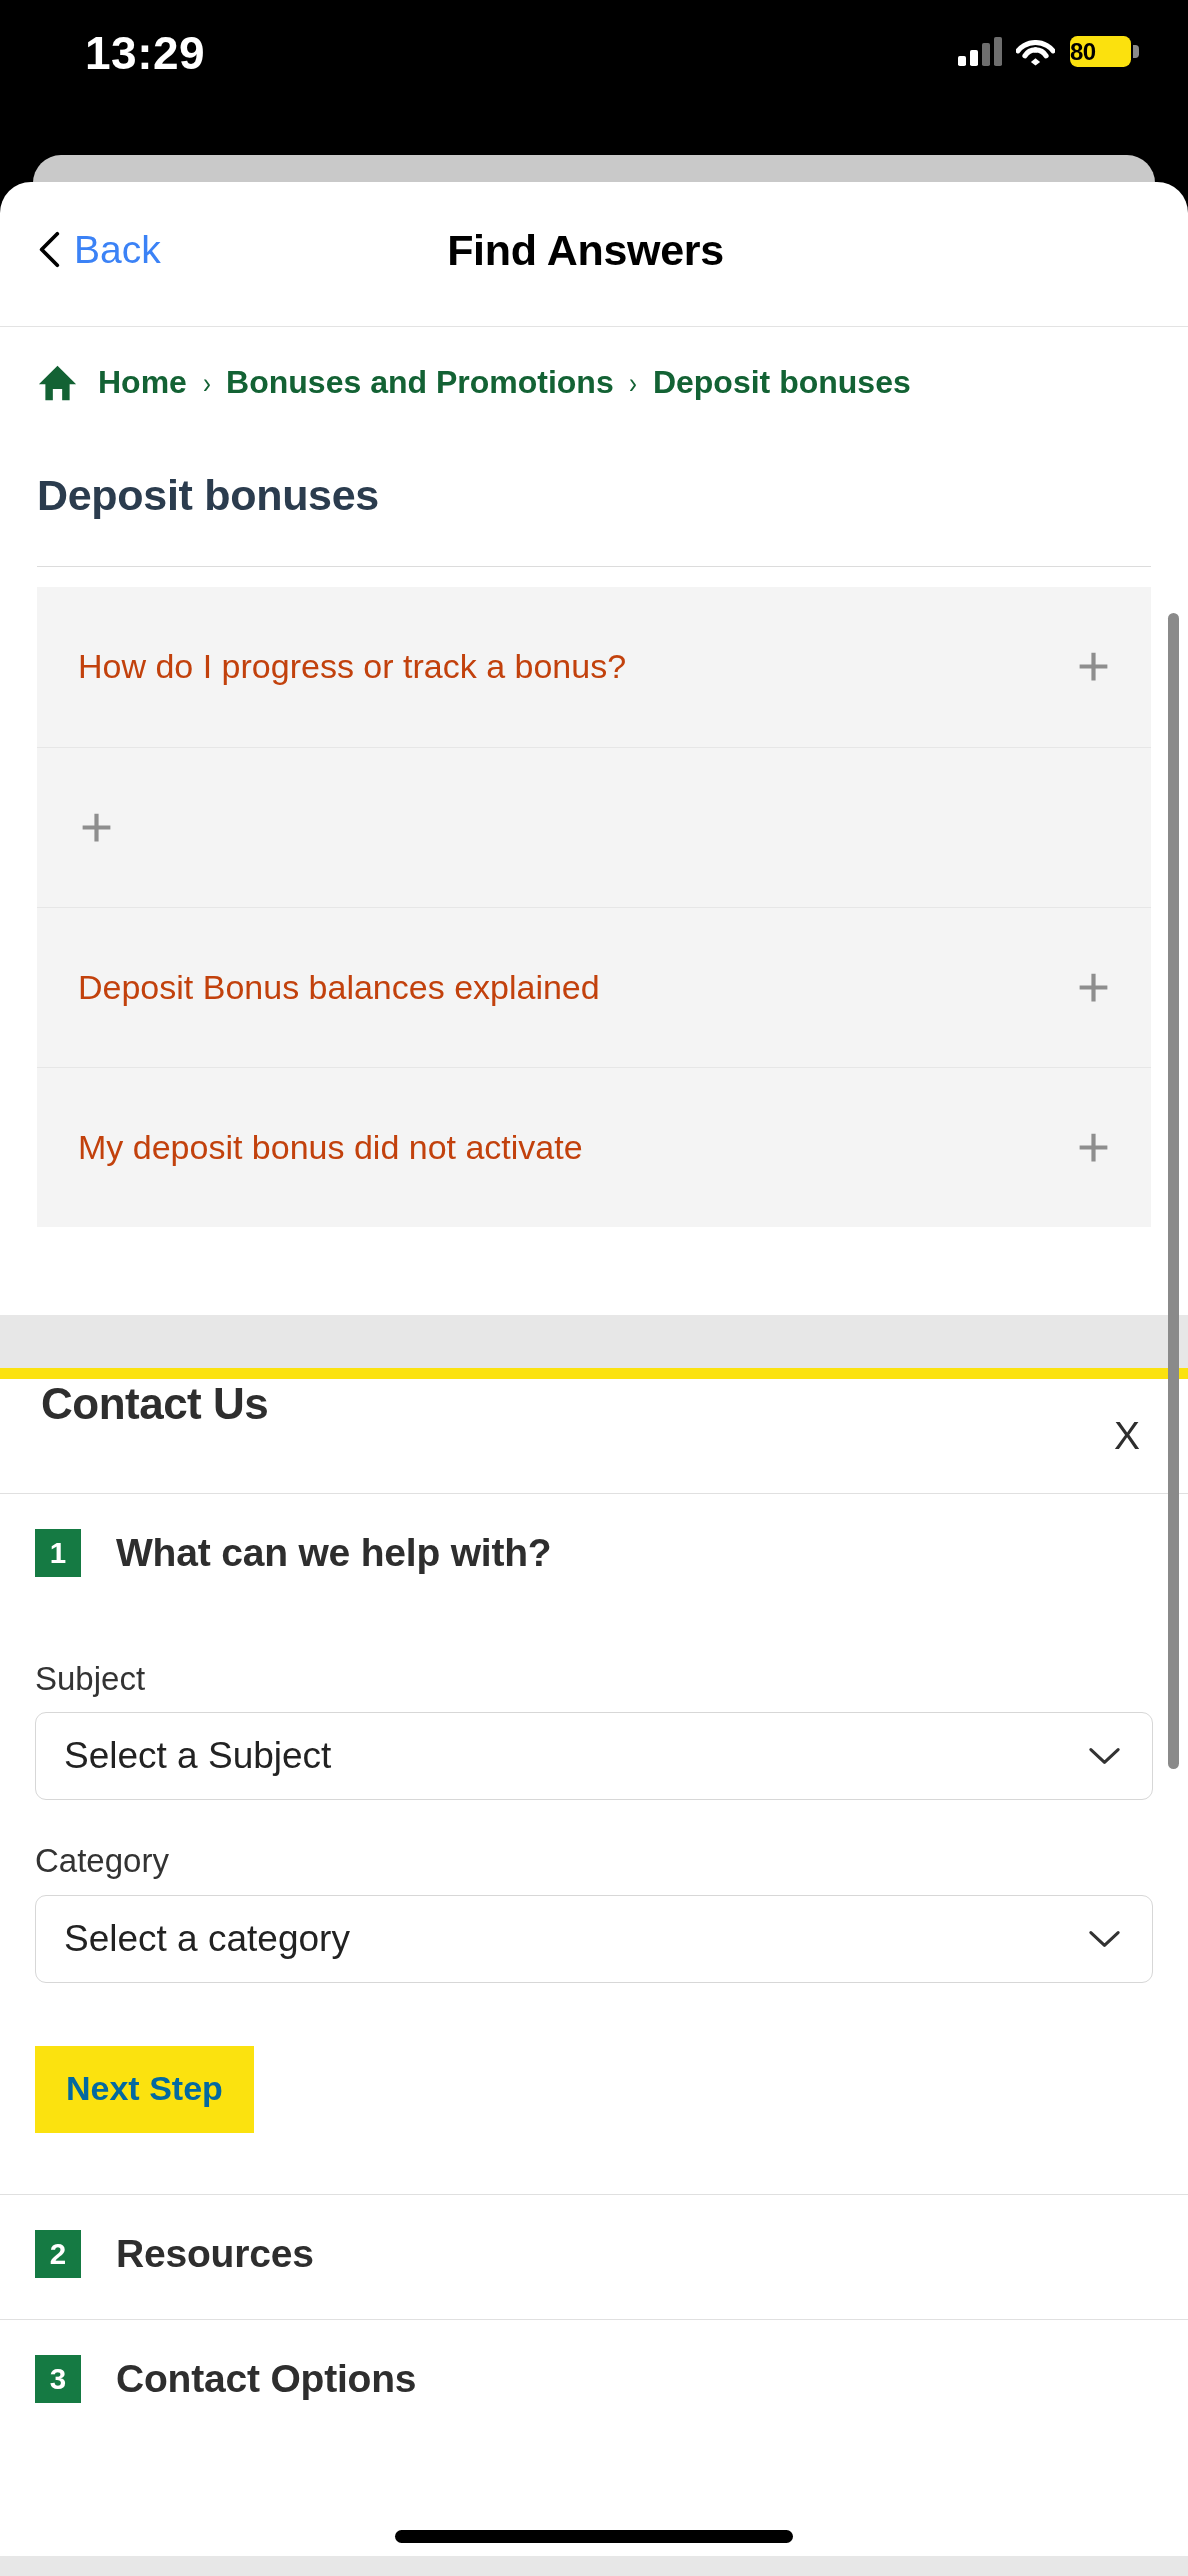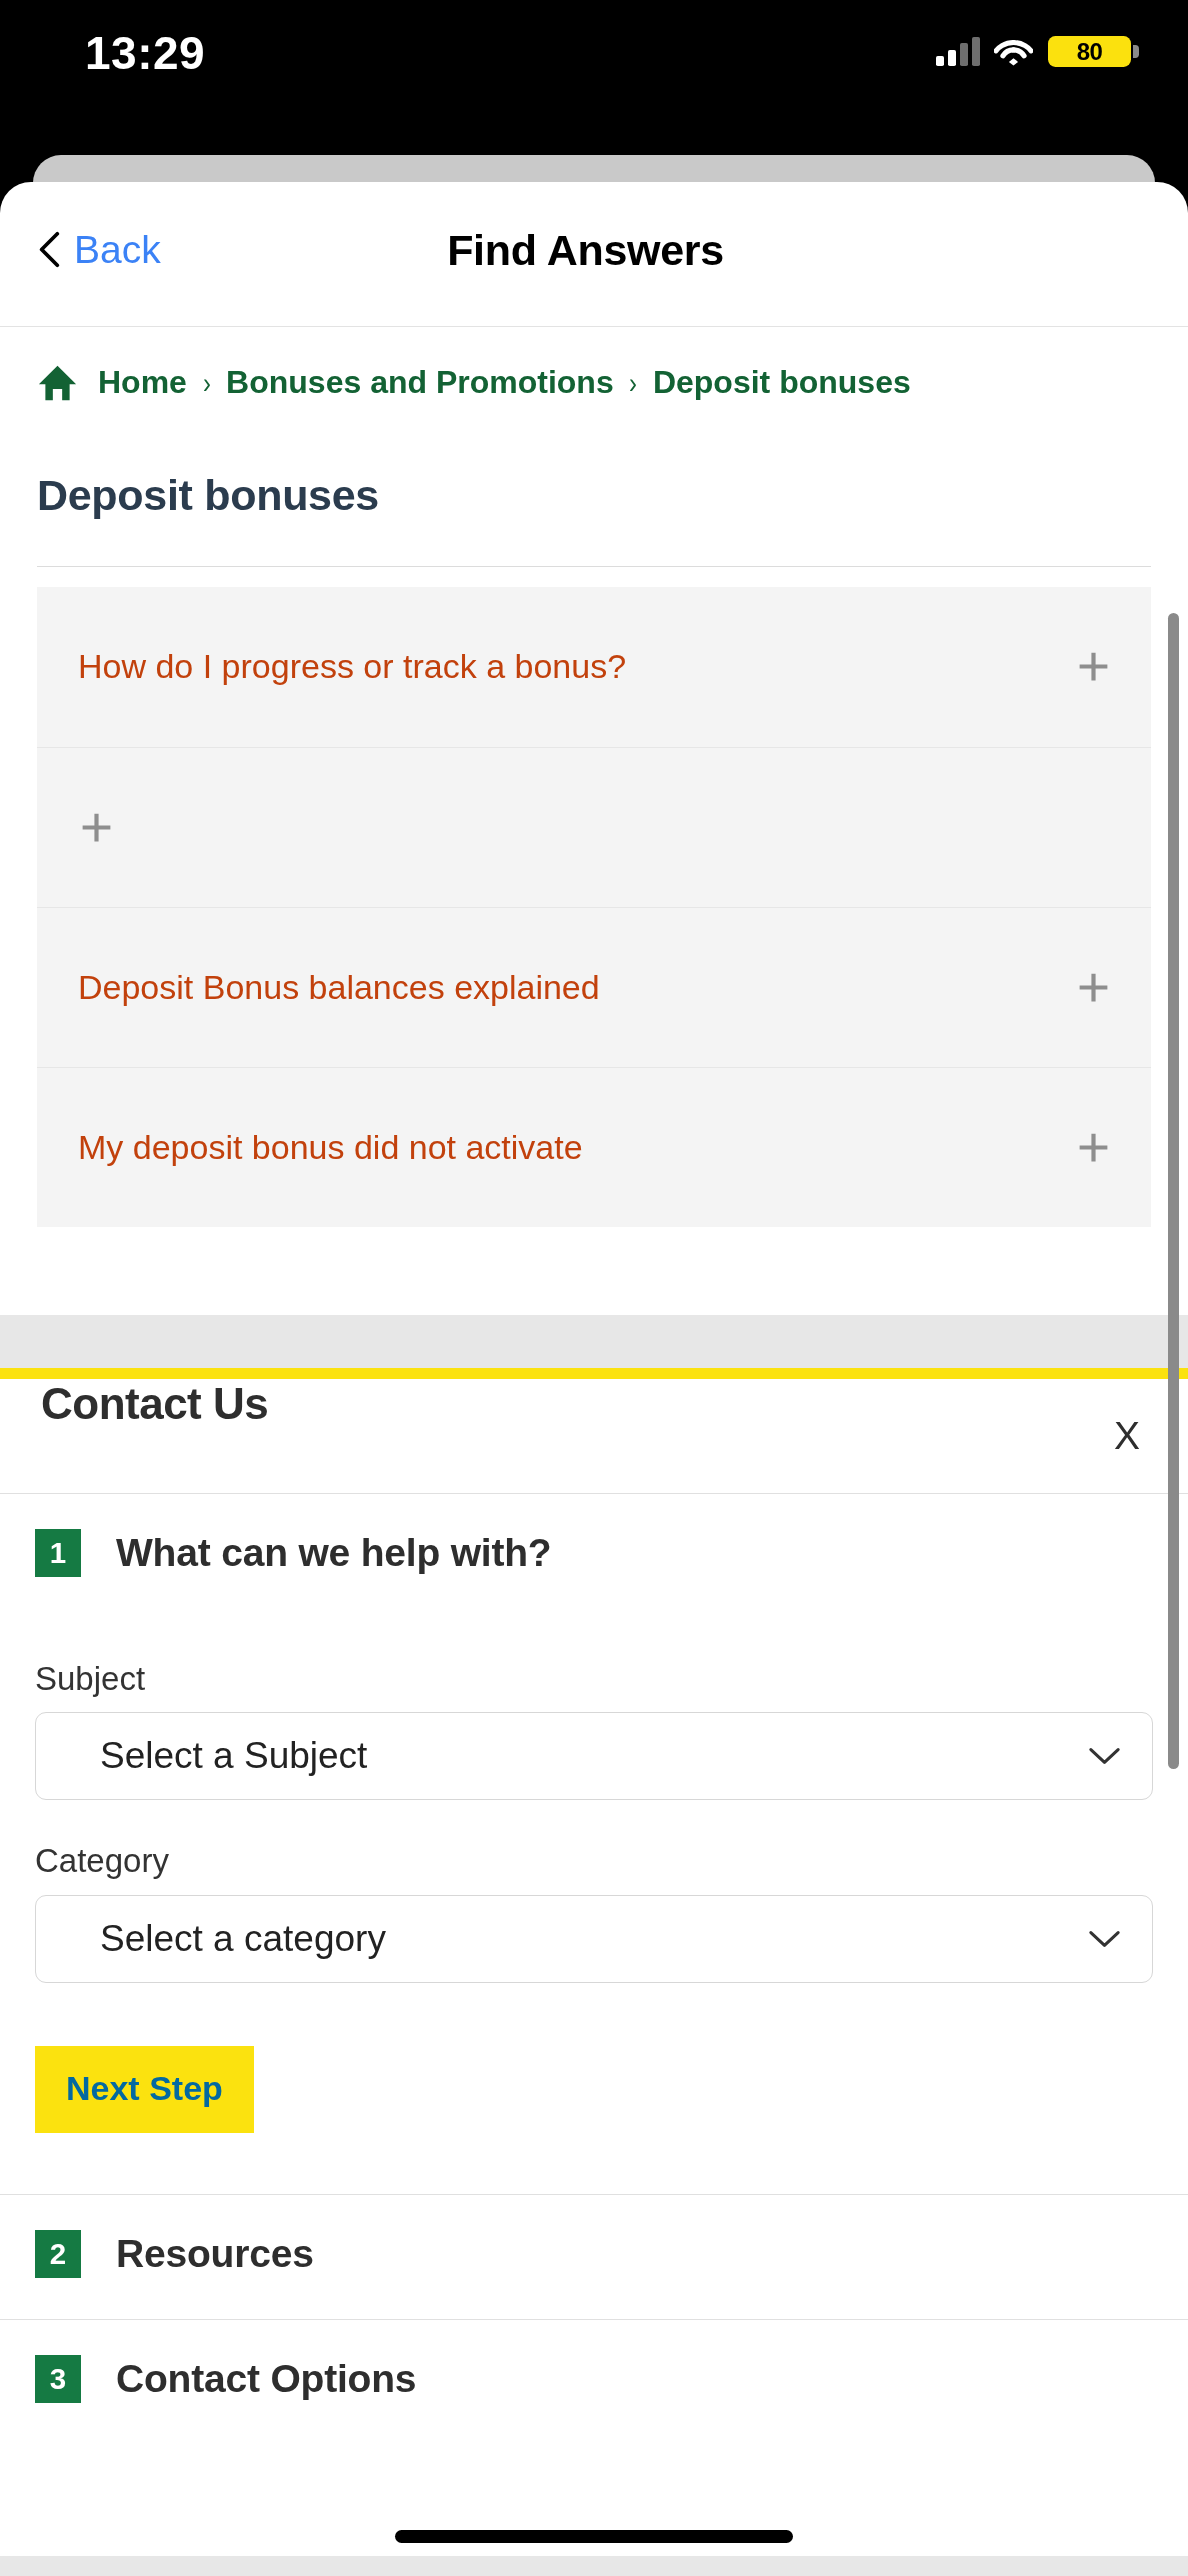--- a/index.html
+++ b/index.html
@@ -29,23 +29,23 @@
   .cell i{ display:block; width:7.4px; background:#fff; border-radius:1.8px; }
   .cell i:nth-child(1){ height:10px; }
   .cell i:nth-child(2){ height:16.6px; }
   .cell i:nth-child(3){ height:23px; background:#6e6e6e; }
   .cell i:nth-child(4){ height:29.5px; background:#6e6e6e; }
 
   .wifi{ position:relative; width:39px; height:29.5px; }
   .wifi svg{ display:block; }
 
   .batt{
-    position:relative; width:83px; height:31px;
+    position:relative; width:61px; height:31px;
     background:#fbe10e; border-radius:7.4px;
-    display:flex; align-items:center; justify-content:center;
+    display:flex; align-items:center; justify-content:flex-start;
   }
   .batt span{
     font-size:24px; font-weight:700; color:#000; letter-spacing:-0.5px;
     font-family:"Liberation Sans", sans-serif;
   }
   .batt::after{
     content:""; position:absolute; right:-8.3px; top:9.2px;
     width:6.4px; height:13px; background:#8a8a8a; border-radius:0 3.7px 3.7px 0;
   }
 
@@ -157,21 +157,21 @@
   .field-block{ padding:0 35px; }
   .field-label{
     font-size:33px; color:#333; margin:42px 0 14.7px 0;
   }
   .select-box{
     position:relative; height:88px; background:#fff;
     border:0.9px solid #d7d7d7; border-radius:11px;
     display:flex; align-items:center; padding:0 28px 0 28px;
     cursor:pointer;
   }
-  .select-value{ font-size:37px; color:#222;margin-left:36px; }
+  .select-value{ font-size:37px; color:#222; }
   .chev-down{
     position:absolute; right:31px; top:50%; transform:translateY(-50%);
     width:33px; height:20px;
   }
 
   .next-step{
     margin:63px 0 0 35px; display:inline-block;
     background:#fbe20f; color:#0369a1;
     font-size:34px; font-weight:700;
     padding:23px 31px 25px 31px; border:none; cursor:pointer;

